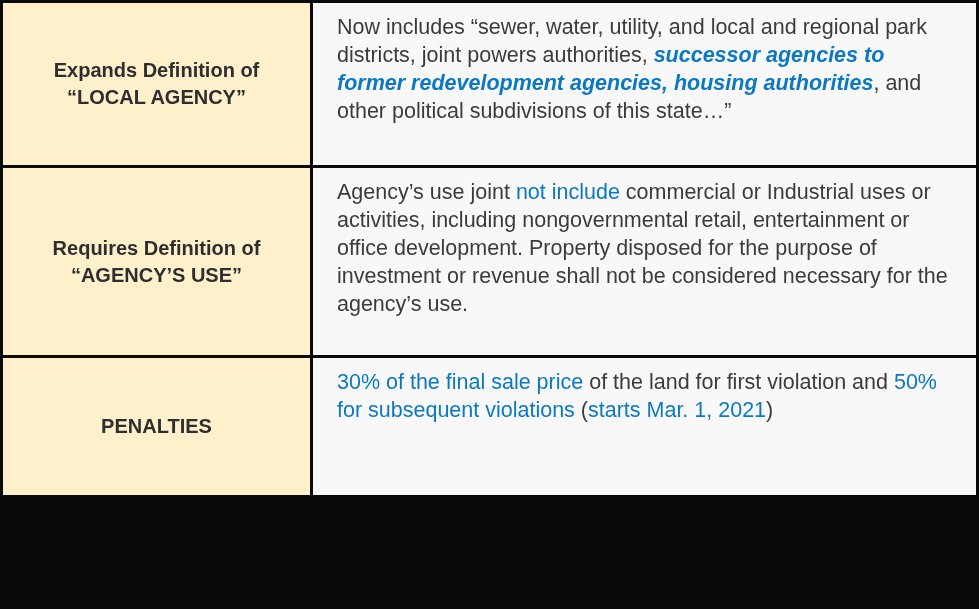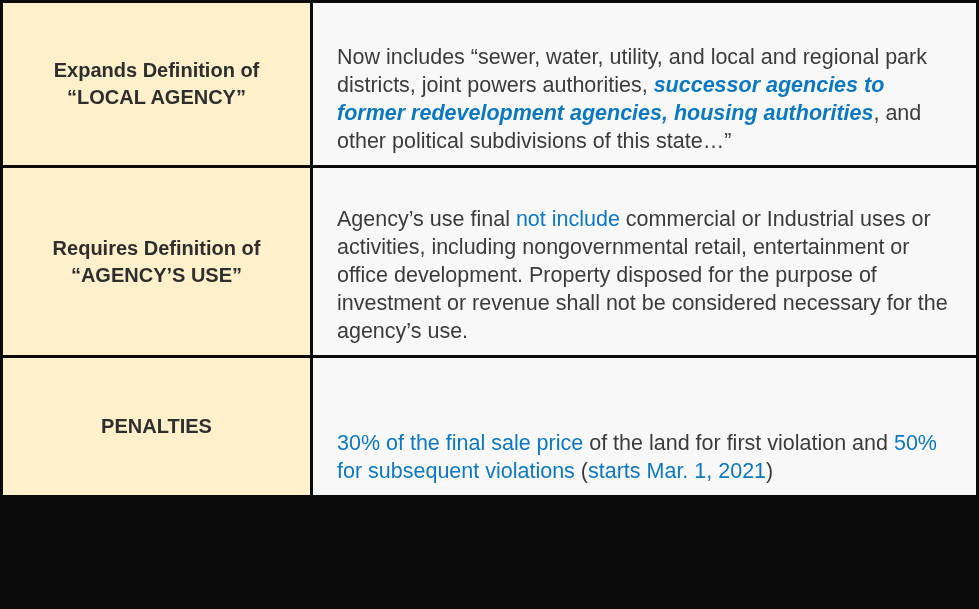--- a/index.html
+++ b/index.html
@@ -36,21 +36,21 @@
     font-weight: bold;
     font-size: 20px;
     line-height: 27px;
     color: #2e2e2e;
     white-space: pre-line;
     padding: 6px 12px;
   }
   .cell-body {
     background: var(--body-bg);
     display: flex;
-    align-items: flex-end;
+    align-items: flex-start;
     padding: 10px 18px 10px 24px;
   }
   .rich {
     font-size: 21.5px;
     line-height: 28px;
     color: var(--text);
   }
   .seg-normal { color: var(--text); }
   .seg-blue-bold { color: var(--blue); font-weight: normal; }
   .seg-blue-bold-italic { color: var(--blue); font-weight: bold; font-style: italic; }
@@ -62,21 +62,21 @@
 
   <div class="cell-header">Expands Definition of
 “LOCAL AGENCY”</div>
   <div class="cell-body">
     <div class="rich"><span class="seg-normal">Now includes “sewer, water, utility, and local and regional park districts, joint powers authorities, </span><span class="seg-blue-bold-italic">successor agencies to former redevelopment agencies, housing authorities</span><span class="seg-normal">, and other political subdivisions of this state…”</span></div>
   </div>
 
   <div class="cell-header">Requires Definition of
 “AGENCY’S USE”</div>
   <div class="cell-body">
-    <div class="rich"><span class="seg-normal">Agency’s use final </span><span class="seg-blue-bold">not include</span><span class="seg-normal"> commercial or Industrial uses or activities, including nongovernmental retail, entertainment or office development. Property disposed for the purpose of investment or revenue shall not be considered necessary for the agency’s use.</span></div>
+    <div class="rich"><span class="seg-normal">Agency’s use joint </span><span class="seg-blue-bold">not include</span><span class="seg-normal"> commercial or Industrial uses or activities, including nongovernmental retail, entertainment or office development. Property disposed for the purpose of investment or revenue shall not be considered necessary for the agency’s use.</span></div>
   </div>
 
 
   <div class="cell-header">PENALTIES</div>
   <div class="cell-body">
     <div class="rich"><span class="seg-blue-bold">30% of the final sale price</span><span class="seg-normal"> of the land for first violation and </span><span class="seg-blue-bold">50% for subsequent violations</span><span class="seg-normal"> (</span><span class="seg-blue-bold">starts Mar. 1, 2021</span><span class="seg-normal">)</span></div>
   </div>
 
 </div>
 

